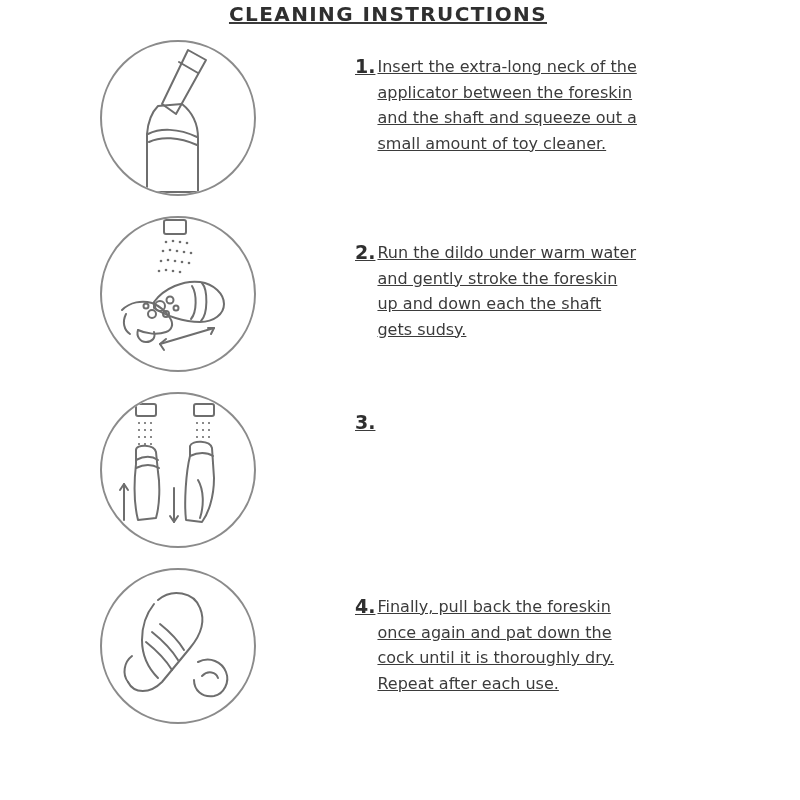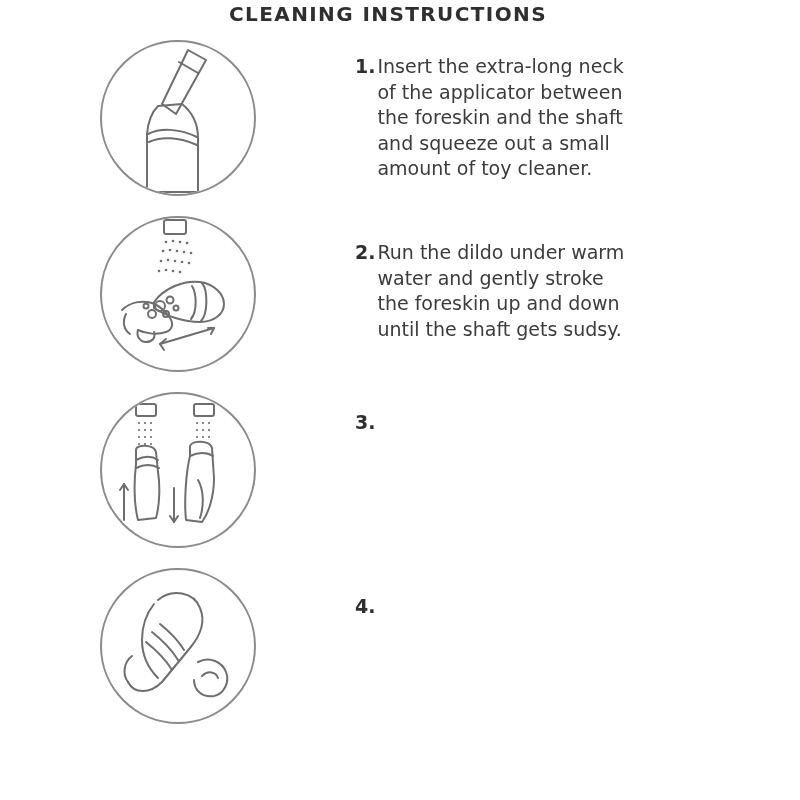--- a/index.html
+++ b/index.html
@@ -13,20 +13,21 @@
     font-family: "DejaVu Sans", sans-serif;
     color: #3b3b3b;
     overflow: hidden;
   }
 
   .page {
     position: relative;
     width: 776px;
     height: 800px;
     box-sizing: border-box;
+    text-decoration: underline;
   }
 
   .page-title {
     text-align: center;
     font-size: 20px;
     font-weight: bold;
     letter-spacing: 1.4px;
     color: #2f2f2f;
     padding-top: 2px;
     font-family: "DejaVu Sans", sans-serif;
@@ -70,21 +71,21 @@
   .num {
     font-size: 19px;
     font-weight: bold;
     color: #2f2f2f;
     line-height: 25.5px;
     flex: 0 0 auto;
     padding-right: 2px;
   }
 
   .body-text {
-    font-size: 19px;
+    font-size: 16px;
     line-height: 25.5px;
     color: #3b3b3b;
     max-width: 262px;
     font-family: "DejaVu Sans", sans-serif;
   }
 
   
   .step1 { margin-top: 4px; }
   .step1 .text-col { padding-top: 14px; }
   .step2 { margin-top: 20px; }
@@ -175,21 +176,21 @@
 
               <path d="M58 126 L112 110"></path>
               <path d="M58 126 L64 121 M58 126 L62 132"></path>
               <path d="M112 110 L106 110 M112 110 L109 116"></path>
             </g>
           </svg>
         </div>
       </div>
       <div class="text-col">
         <span class="num">2.</span>
-        <span class="body-text">Run the dildo under warm water and gently stroke the foreskin up and down until the shaft gets sudsy.</span>
+        <span class="body-text">Run the dildo under warm water and gently stroke the foreskin up and down each the shaft gets sudsy.</span>
       </div>
     </div>
 
     <div class="step step3">
       <div class="illus-col">
         <div class="circle">
           <svg width="152" height="152" viewBox="0 0 152 152">
             <g fill="none" stroke="#6e6e6e" stroke-width="2" stroke-linecap="round" stroke-linejoin="round">
 
               <rect x="34" y="10" width="20" height="12" rx="2"></rect>
@@ -258,17 +259,18 @@
 
               <path d="M26 112 C20 104 22 92 30 86"></path>
               <path d="M96 92 C108 86 120 92 124 102 C128 112 122 124 112 126 C100 128 92 120 92 110"></path>
               <path d="M100 106 C106 100 114 102 116 108"></path>
             </g>
           </svg>
         </div>
       </div>
       <div class="text-col">
         <span class="num">4.</span>
+        <span class="body-text">Finally, pull back the foreskin once again and pat down the cock until it is thoroughly dry. Repeat after each use.</span>
       </div>
     </div>
 
   </div>
 </div>
 
 </body></html>

